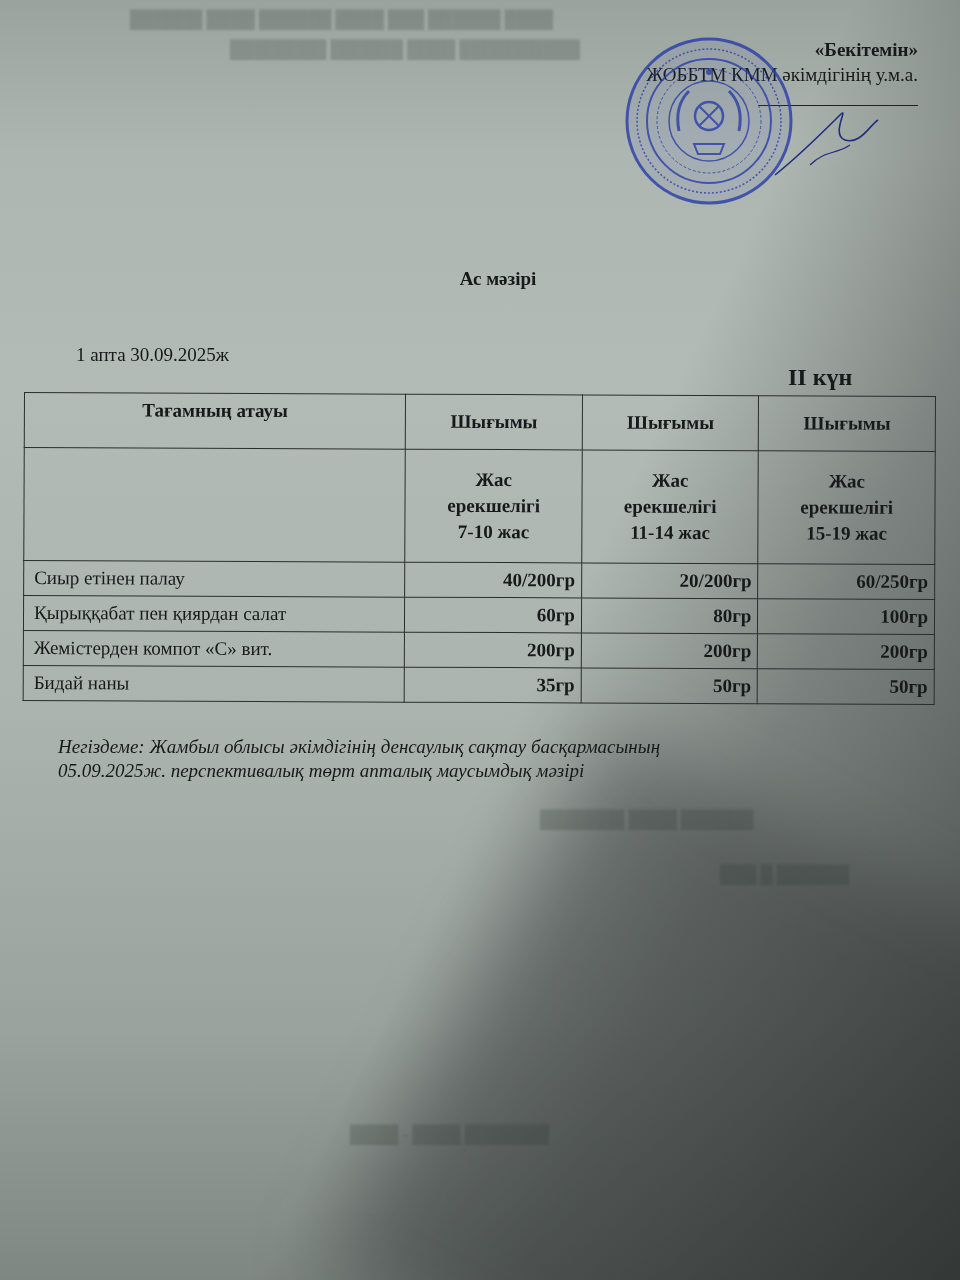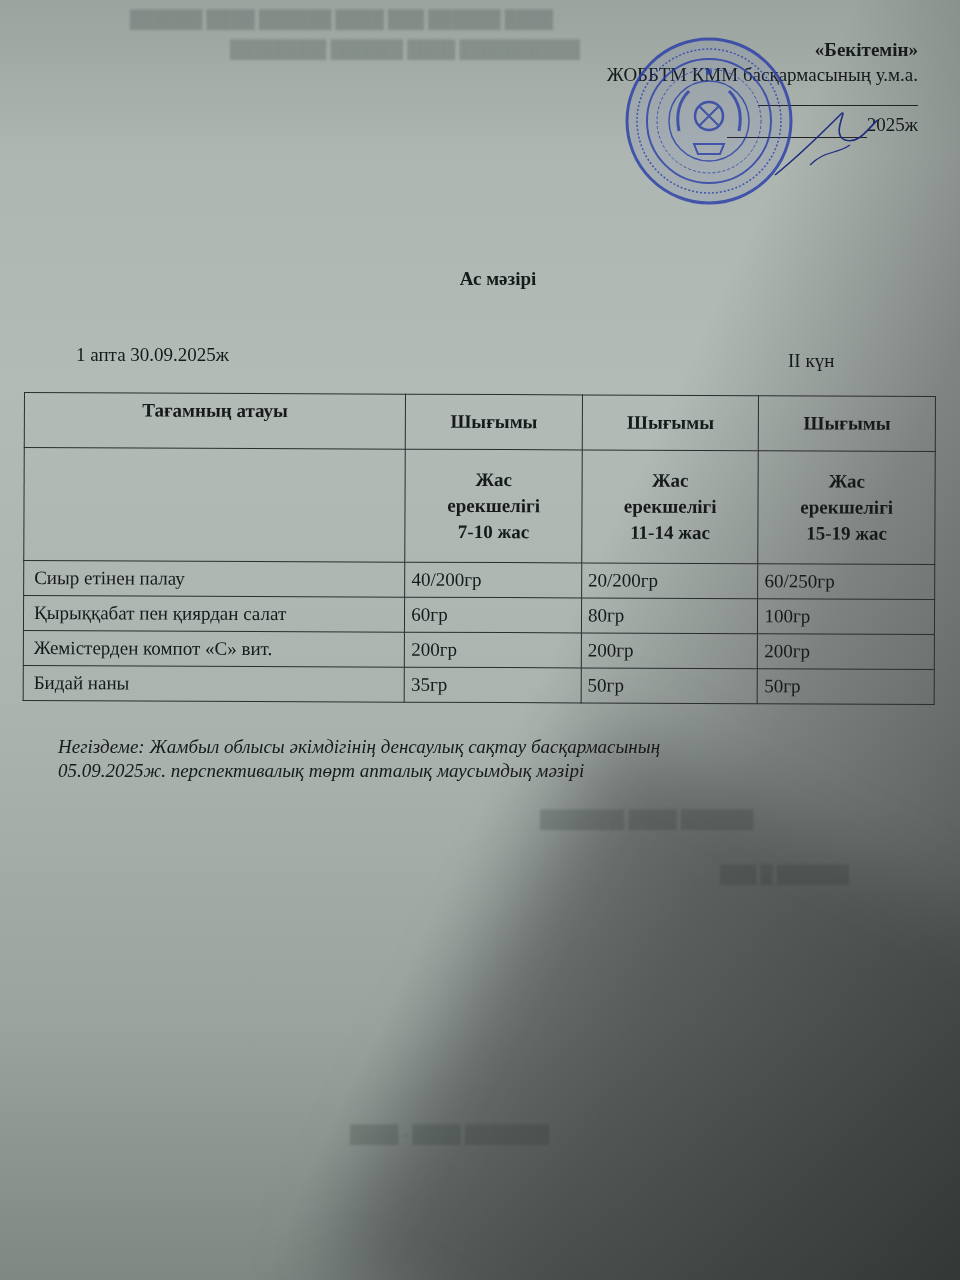--- a/index.html
+++ b/index.html
@@ -40,60 +40,59 @@
   }
   .sig-scrawl { position: absolute; left: 770px; top: 95px; width: 110px; height: 90px; z-index: 5; }
   .doc-title {
     position: absolute; left: 0; width: 996px; top: 268px; text-align: center;
     font-weight: bold; font-size: 19px;
   }
   .week-label {
     position: absolute; left: 76px; top: 344px; font-weight: normal; font-size: 19px;
   }
   .day-label {
-    position: absolute; left: 788px; top: 350px; font-weight: normal; font-size: 19px;
+    position: absolute; left: 788px; top: 364px; font-weight: bold; font-size: 24px;
   }
   .menu-table {
     position: absolute; left: 24px; top: 392px; width: 912px;
     border-collapse: collapse; transform: rotate(0.25deg); transform-origin: left top;
     font-size: 19px; z-index: 2;
   }
   .menu-table td, .menu-table th {
     border: 1.5px solid #2a2e2e; padding: 0 6px; vertical-align: middle;
   }
   .menu-table th { font-weight: bold; text-align: center; }
   .menu-table th.name-col { width: 370px; vertical-align: top; padding-top: 6px; }
   .menu-table th.q-col { width: 164px; margin-top: 36px; }
   .head1 th { height: 48px; }
   .head2 th { height: 112px; line-height: 26px; }
   .menu-table td { height: 34px; }
   .menu-table td.dish { text-align: left; padding-left: 10px; }
-  .menu-table td.qty { text-align: left; }
+  .menu-table td.qty { text-align: right; font-weight: bold; }
   .basis {
     position: absolute; left: 58px; top: 735px; width: 820px;
     font-style: italic; font-size: 19px; line-height: 24px;
   }
 </style>
 </head>
 <body>
 
 <div class="page">
   <div class="shadow-diag"></div>
 
   <div class="bleed" style="left:130px;top:10px;">████ ██████ ███ ████ ██████ ████ ██████</div>
   <div class="bleed" style="left:230px;top:40px;">██████████ ████ ██████ ████████</div>
   <div class="bleed" style="left:540px;top:810px;">██████ ████ ███████</div>
   <div class="bleed" style="left:720px;top:865px;">██████ █ ███</div>
   <div class="bleed" style="left:350px;top:1125px;">███████ ████ - ████</div>
 
   <div class="approval">
     <span class="line title">«Бекітемін»</span>
-    <span class="line">ЖОББТМ КММ басқармасының у.м.а.</span>
+    <span class="line">ЖОББТМ КММ әкімдігінің у.м.а.</span>
     <span class="line"><span class="sig-line"></span></span>
-    <span class="line"><span class="date-line">&nbsp;</span><span>2025ж</span></span>
   </div>
 
   <svg class="stamp" viewBox="0 0 170 170">
     <circle cx="85" cy="85" r="82" fill="rgba(60,80,190,0.10)" stroke="#2a3fa8" stroke-width="3"></circle>
     <circle cx="85" cy="85" r="72" fill="none" stroke="#2a3fa8" stroke-width="1.5" stroke-dasharray="2 2"></circle>
     <circle cx="85" cy="85" r="62" fill="none" stroke="#2a3fa8" stroke-width="2"></circle>
     <circle cx="85" cy="85" r="52" fill="none" stroke="#2a3fa8" stroke-width="1" stroke-dasharray="3 2"></circle>
     <circle cx="85" cy="85" r="40" fill="none" stroke="#2a3fa8" stroke-width="1.5"></circle>
     <circle cx="85" cy="80" r="14" fill="none" stroke="#2a3fa8" stroke-width="2.5"></circle>
     <path d="M75 70 L95 90 M95 70 L75 90" stroke="#2a3fa8" stroke-width="2"></path>

